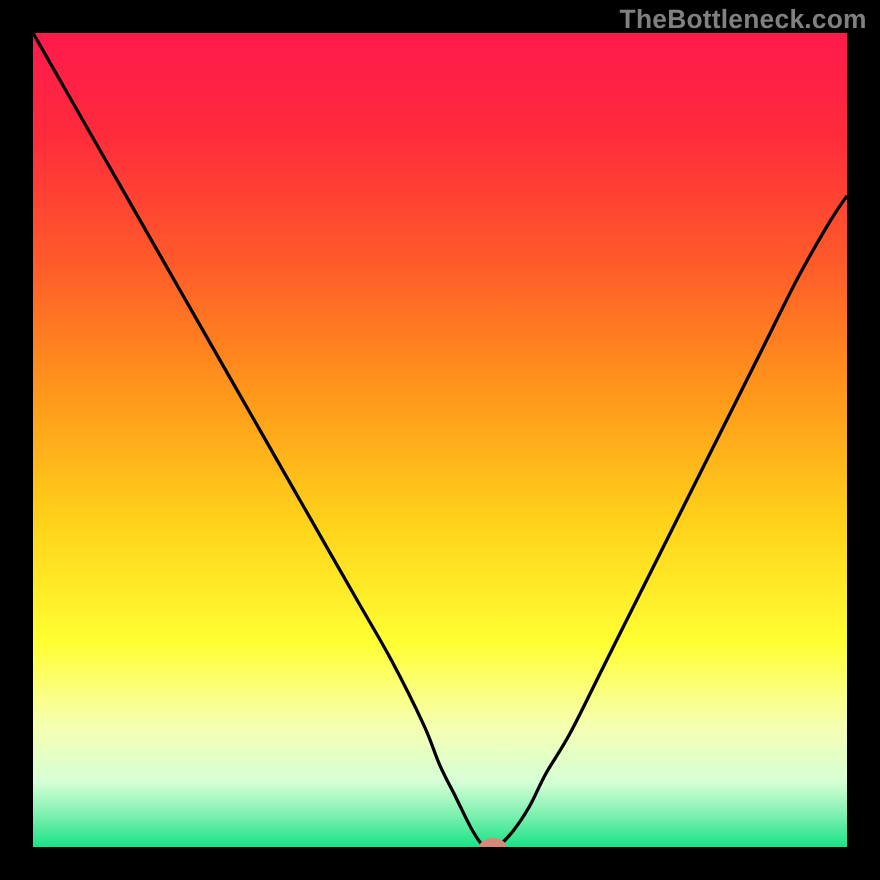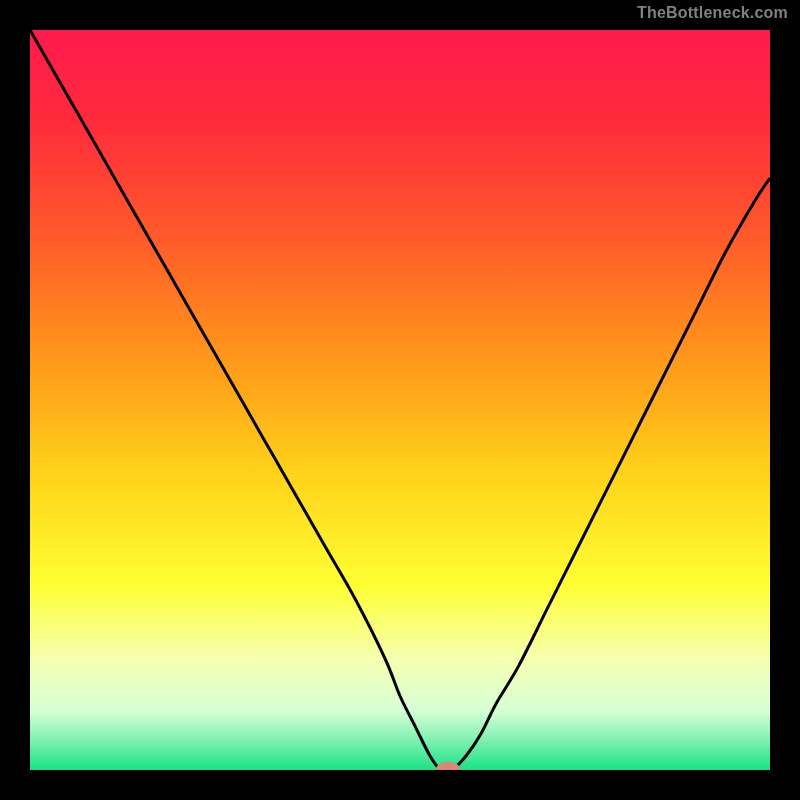--- a/index.html
+++ b/index.html
@@ -16,21 +16,21 @@
     left: 0;
     top: 0;
     width: 800px;
     height: 800px;
     background: #000;
   }
   .watermark {
     position: absolute;
     top: 4px;
     right: 12px;
-    font-size: 16px;
+    font-size: 24px;
     font-weight: 600;
     color: #808080;
     letter-spacing: 0.2px;
     font-family: Arial, Helvetica, sans-serif;
   }
   svg.plot {
     position: absolute;
     left: 30px;
     top: 30px;
     width: 740px;

